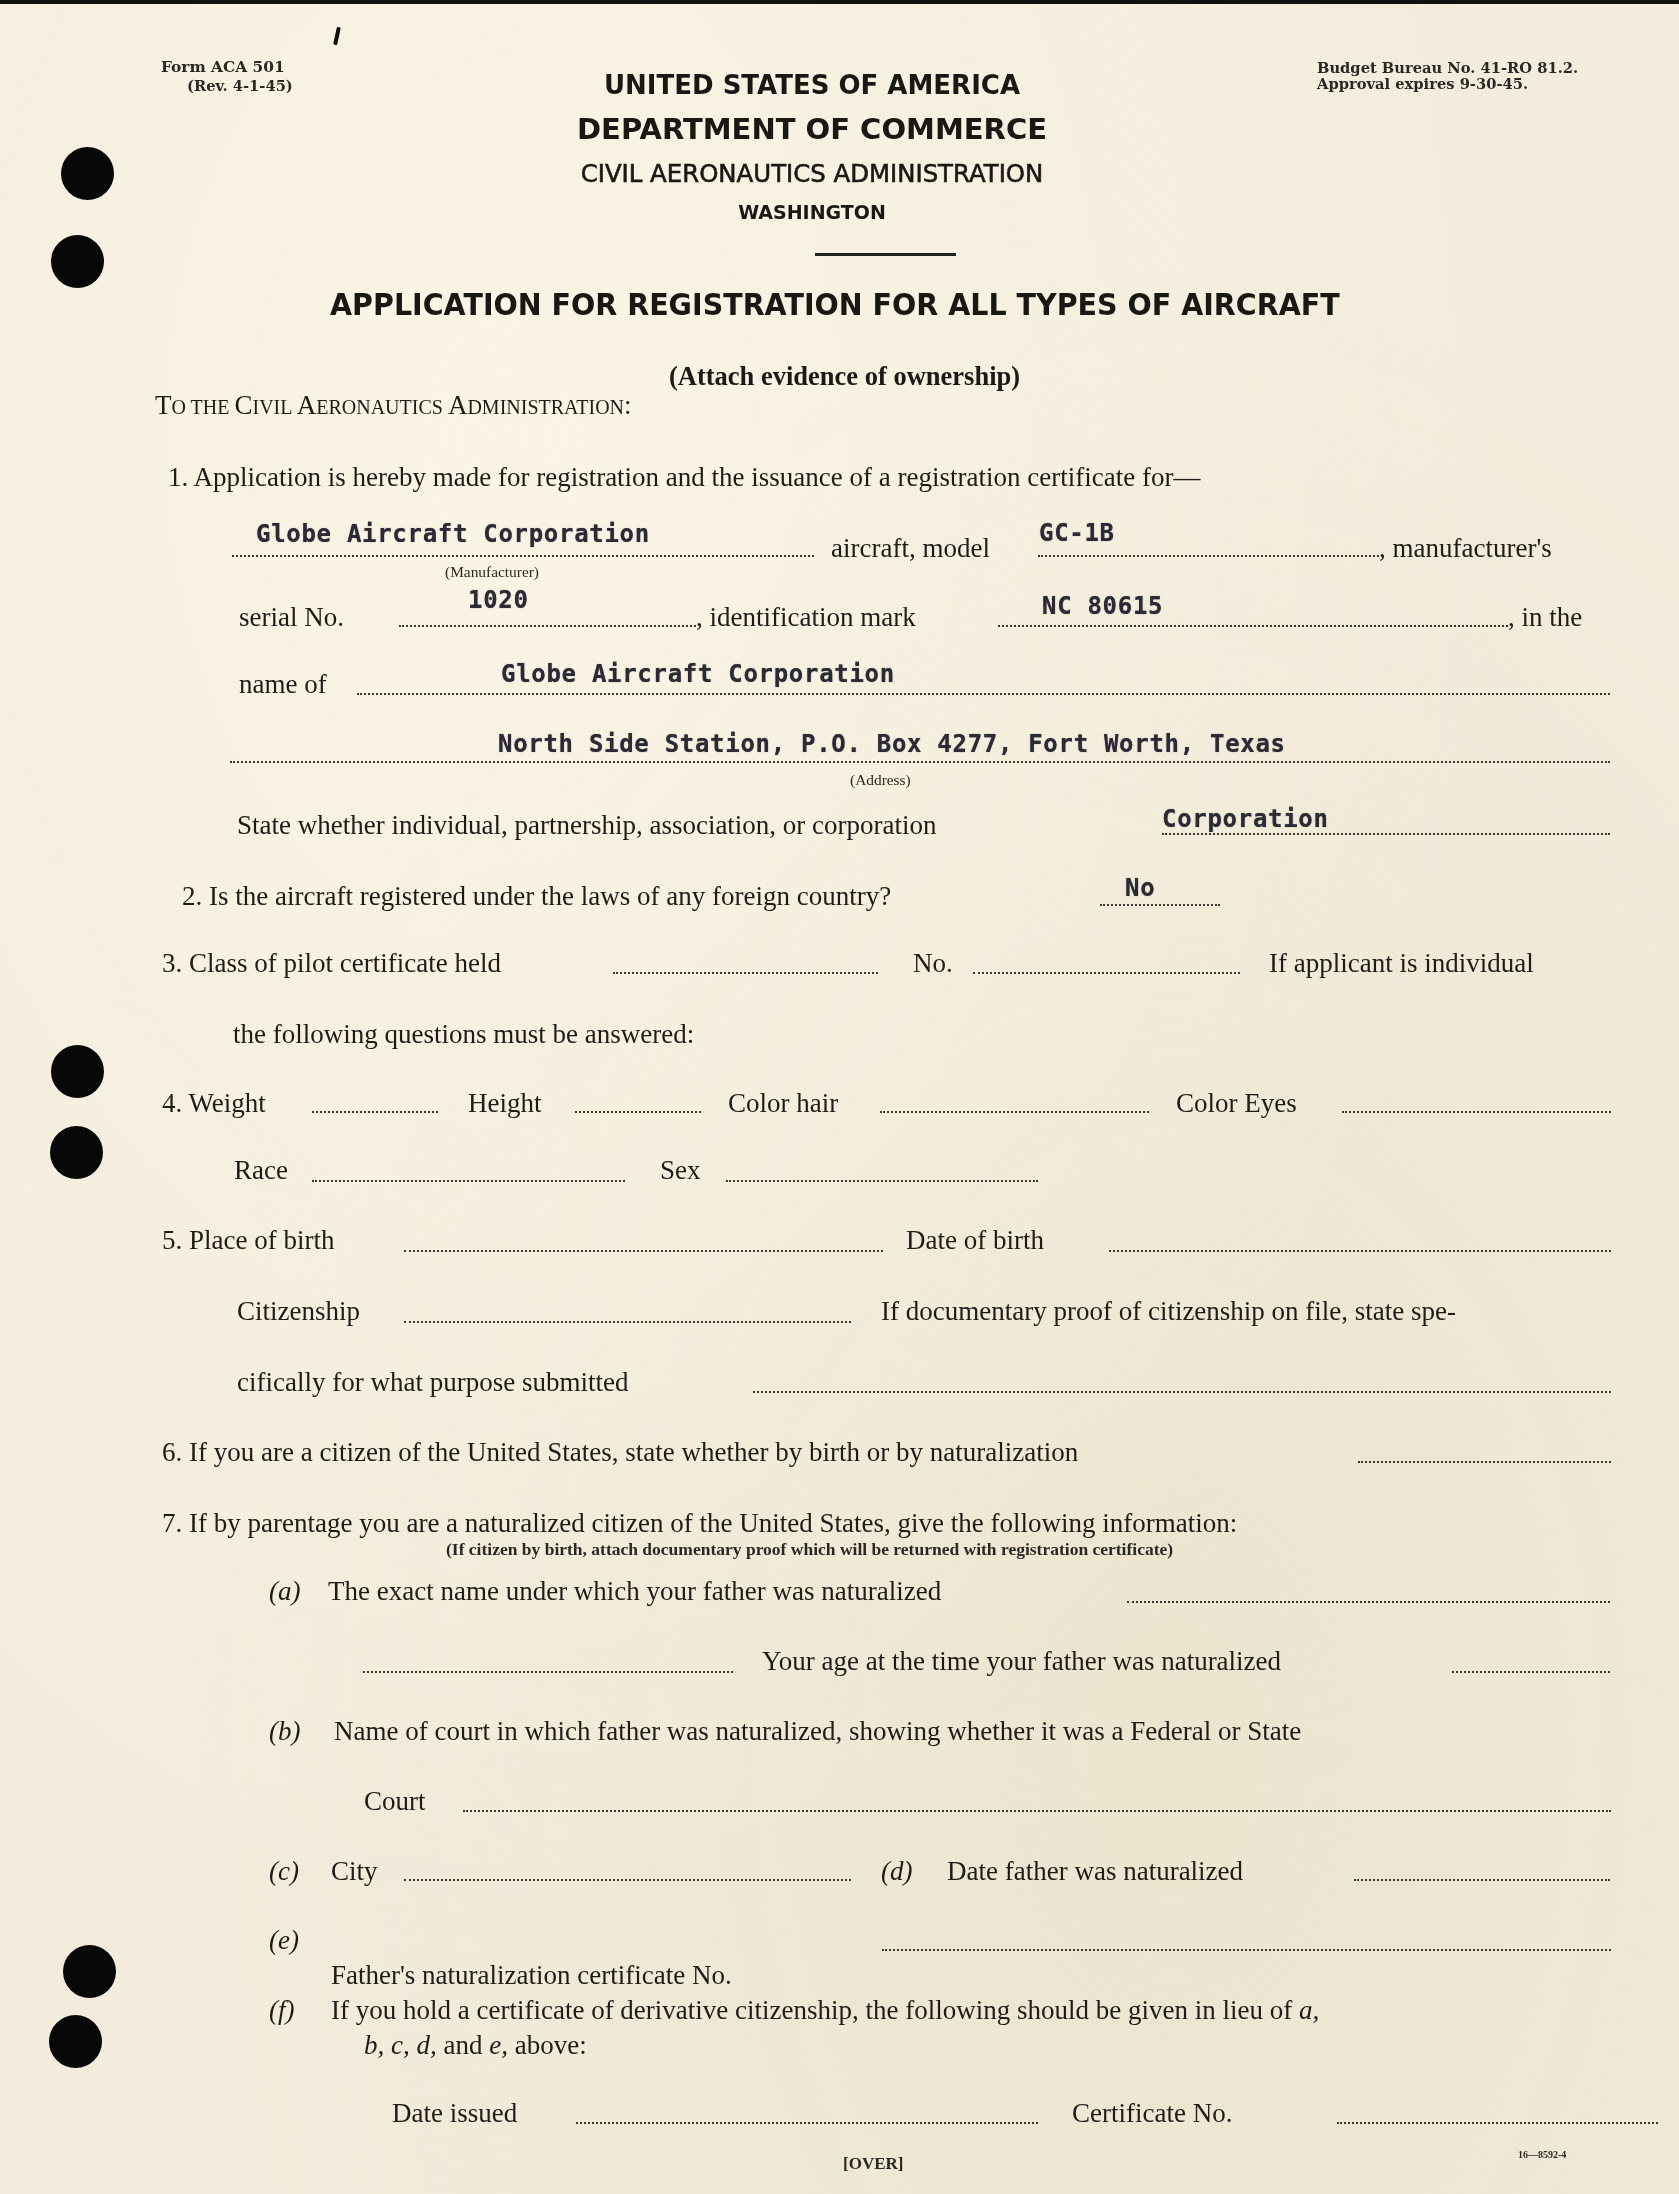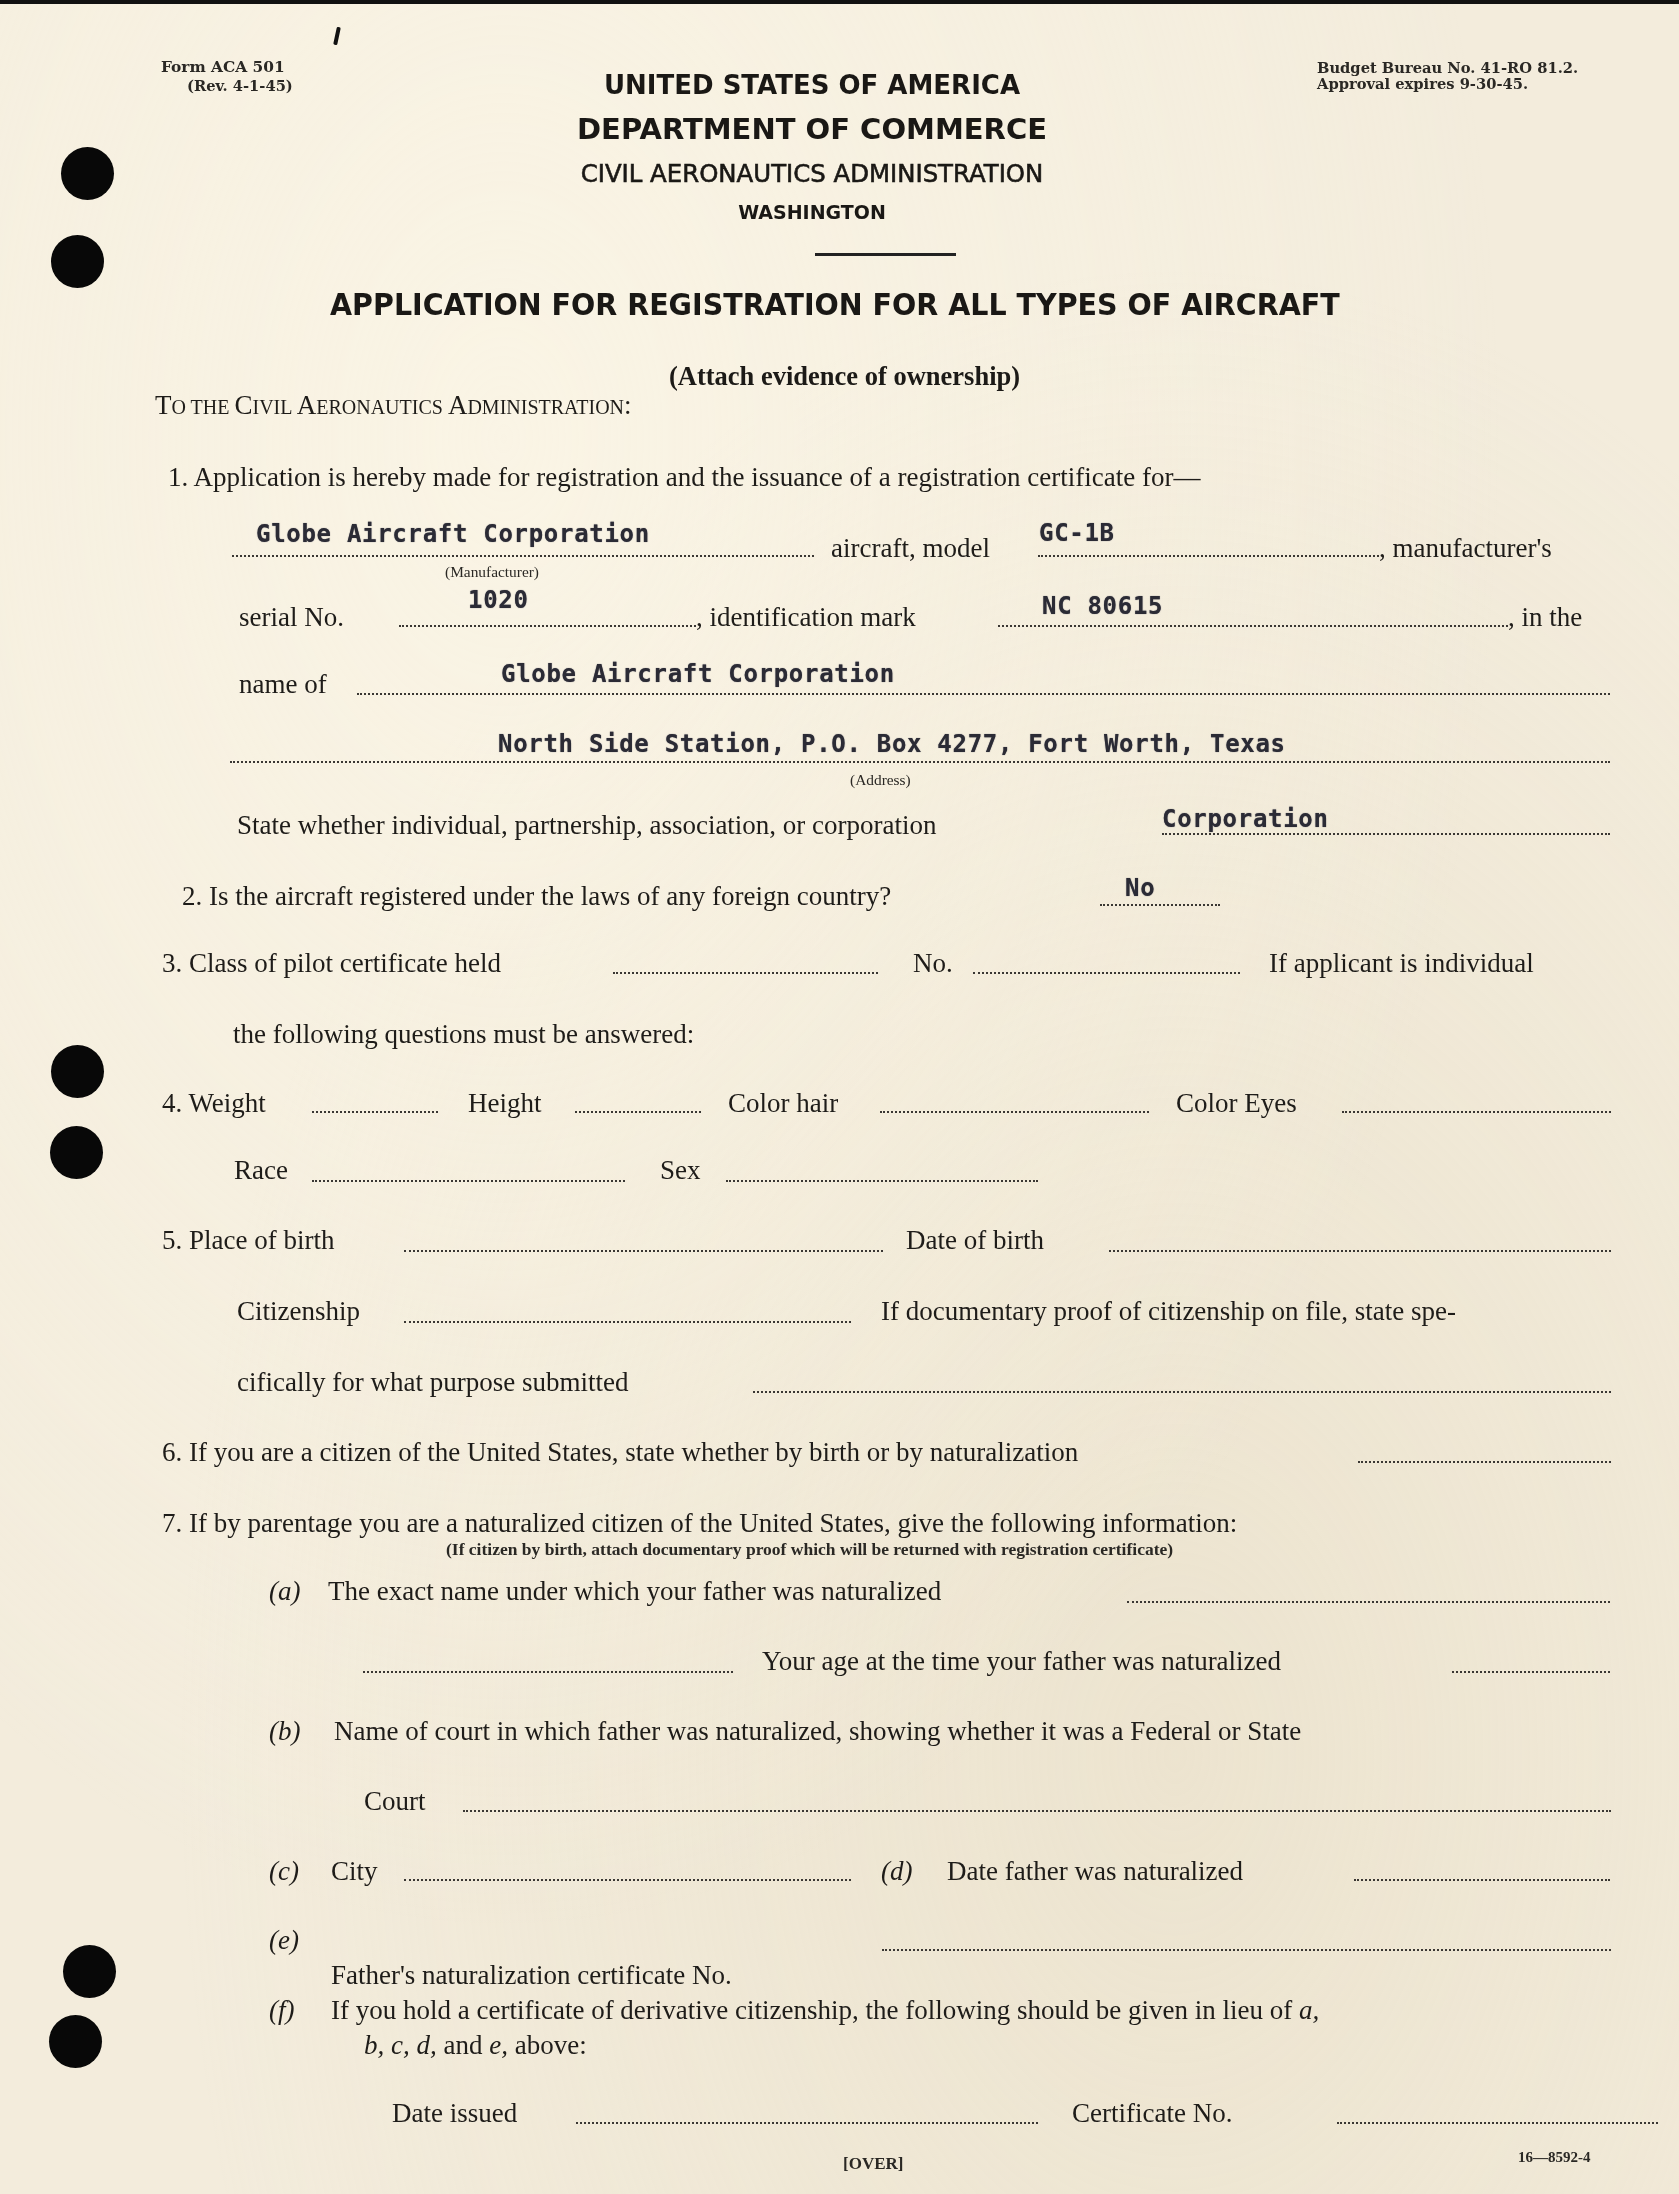--- a/index.html
+++ b/index.html
@@ -167,14 +167,14 @@
 <div class="abs body" style="left:364px; top:2030px;">
   <i class="it">b, c, d,</i> <span>and</span> <i class="it">e,</i> <span>above:</span>
 </div>
 
 <div class="abs body" style="left:392px; top:2098px;">Date issued</div>
 <div class="line" style="left:576px; top:2122px; width:462px;"></div>
 <div class="abs body" style="left:1072px; top:2098px;">Certificate No.</div>
 <div class="line" style="left:1337px; top:2122px; width:321px;"></div>
 
 <div class="abs tiny" style="left:843px; top:2154px; font-size:17px; font-weight:bold;">[OVER]</div>
-<div class="abs tiny" style="left:1518px; top:2149px; font-size:15px; font-weight:bold;">16—8592-4</div>
+<div class="abs tiny" style="left:1518px; top:2149px; font-size:10px; font-weight:bold;">16—8592-4</div>
 
 
 </body></html>

